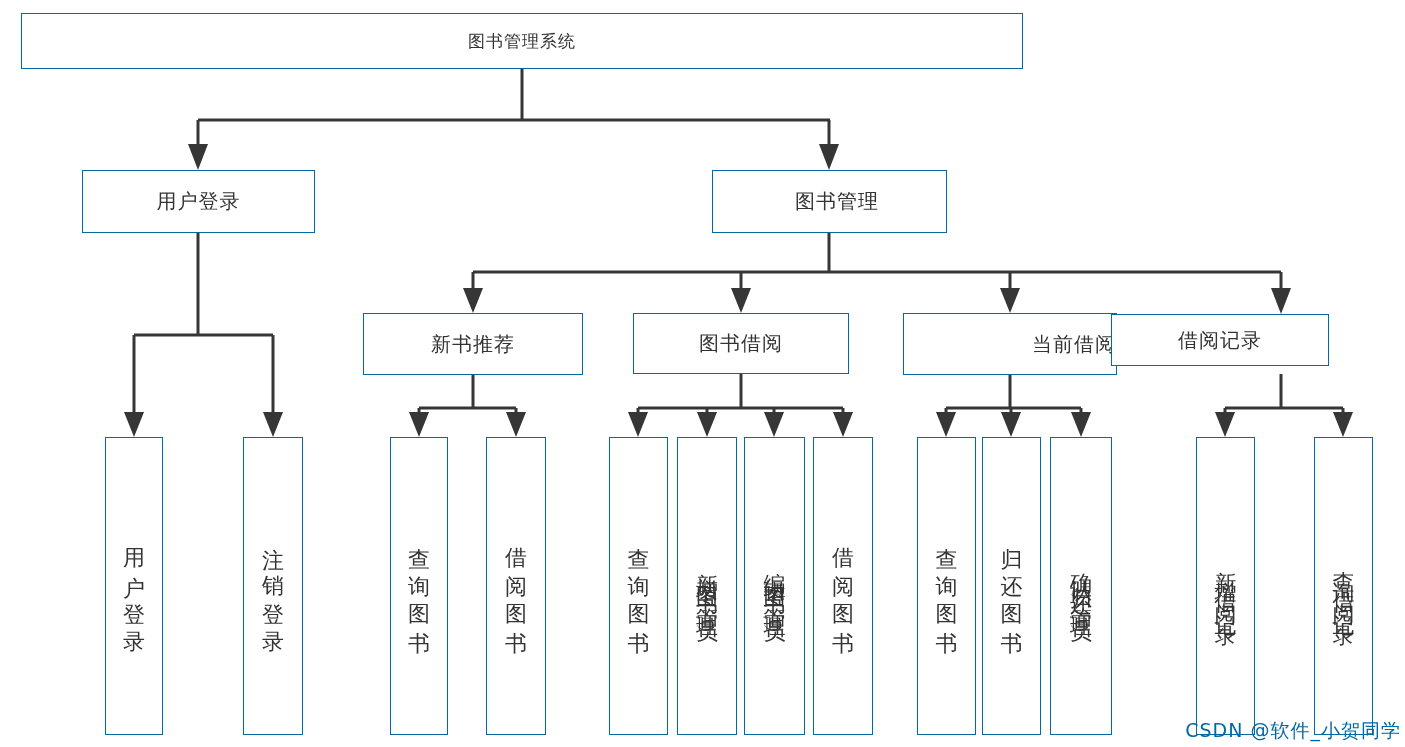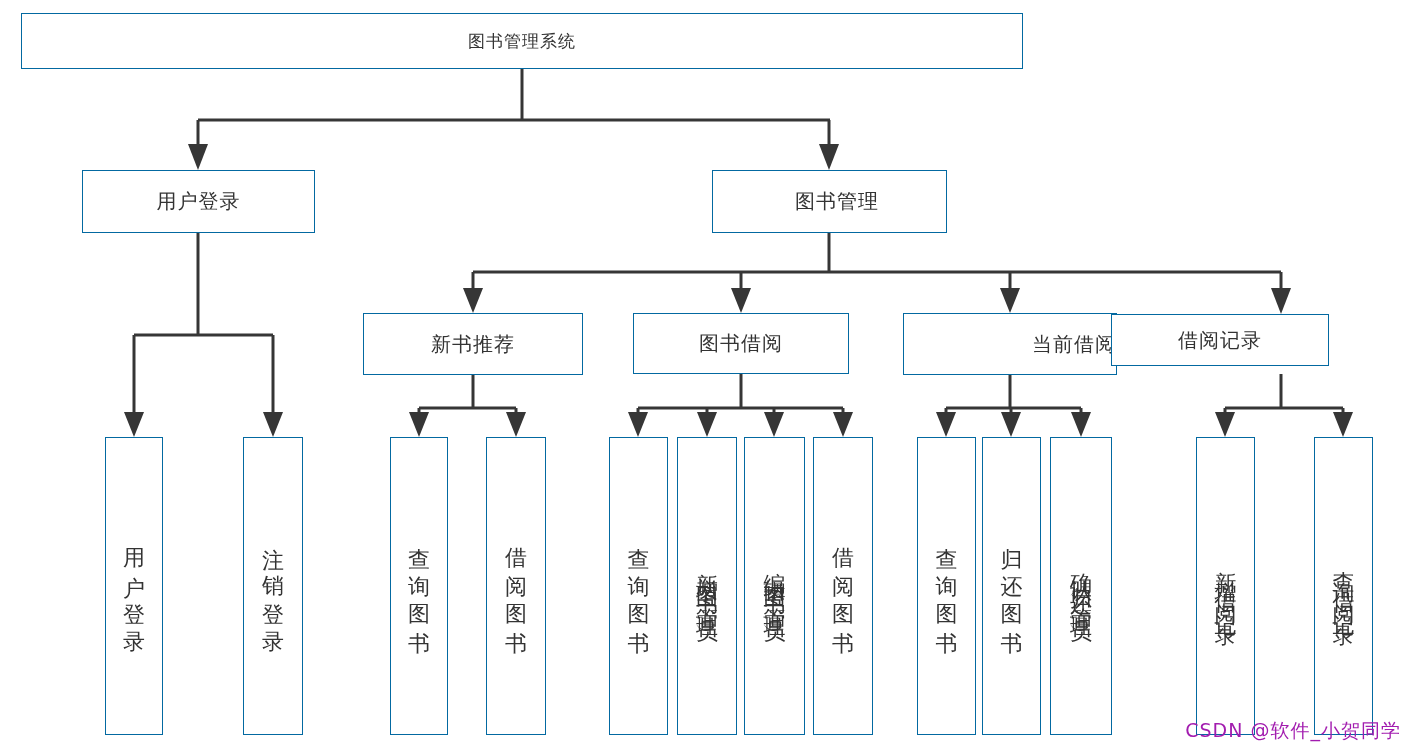--- a/index.html
+++ b/index.html
@@ -29,21 +29,21 @@
     text-orientation:mixed;
     font-size:22px;
     line-height:1;
     white-space:nowrap;
   }
   .watermark{
     position:absolute;
     top:718px;
     right:4px;
     font-size:19px;
-    color:#a21caf;
+    color:#0369a1;
     letter-spacing:1px;
     white-space:nowrap;
   }
 </style>
 </head>
 <body>
 
 <div id="canvas">
 
   <svg id="wires" width="1405" height="747" viewBox="0 0 1405 747">

